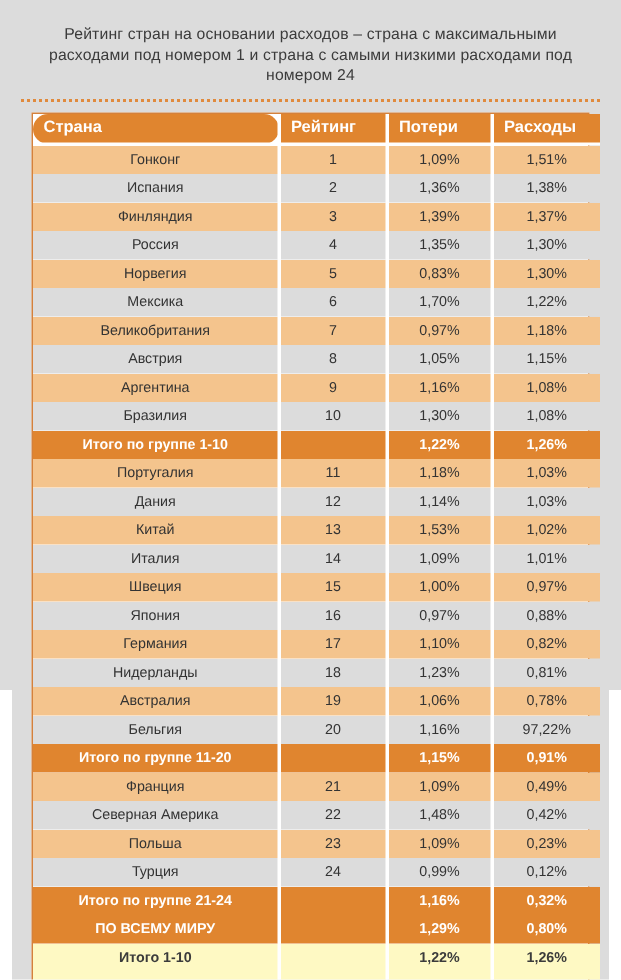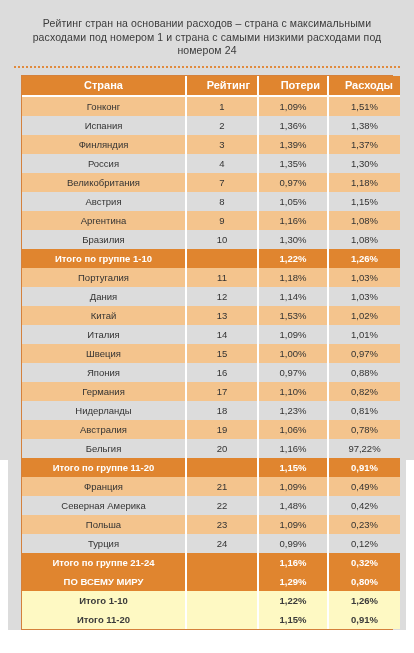--- a/index.html
+++ b/index.html
@@ -66,25 +66,26 @@
   table.data th:last-child, table.data td:last-child {
     border-right: none;
   }
 
   thead th {
     background: #e0852f;
     color: #ffffff;
     font-weight: bold;
     font-size: 11px;
     height: 33px;
-    text-align: right;
+    text-align: left;
     border-bottom: 2px solid #ffffff;
   }
   thead th.th-country {
-    text-align: center;
+    text-align: left;
+    border-radius: 10px;
   }
 
   td.country { text-align: center; }
   td.num { text-align: center; }
 
   tr.odd td  { background: #f4c48d; color: #333333; }
   tr.even td { background: #dcdcdc; color: #333333; }
 
   tr.group td {
     background: #e0852f;
@@ -147,20 +148,32 @@
               <td class="num">1,39%</td>
               <td class="num">1,37%</td>
             </tr>
             <tr class="even">
               <td class="country">Россия</td>
               <td class="num">4</td>
               <td class="num">1,35%</td>
               <td class="num">1,30%</td>
             </tr>
             <tr class="odd">
+              <td class="country">Норвегия</td>
+              <td class="num">5</td>
+              <td class="num">0,83%</td>
+              <td class="num">1,30%</td>
+            </tr>
+            <tr class="even">
+              <td class="country">Мексика</td>
+              <td class="num">6</td>
+              <td class="num">1,70%</td>
+              <td class="num">1,22%</td>
+            </tr>
+            <tr class="odd">
               <td class="country">Великобритания</td>
               <td class="num">7</td>
               <td class="num">0,97%</td>
               <td class="num">1,18%</td>
             </tr>
             <tr class="even">
               <td class="country">Австрия</td>
               <td class="num">8</td>
               <td class="num">1,05%</td>
               <td class="num">1,15%</td>

